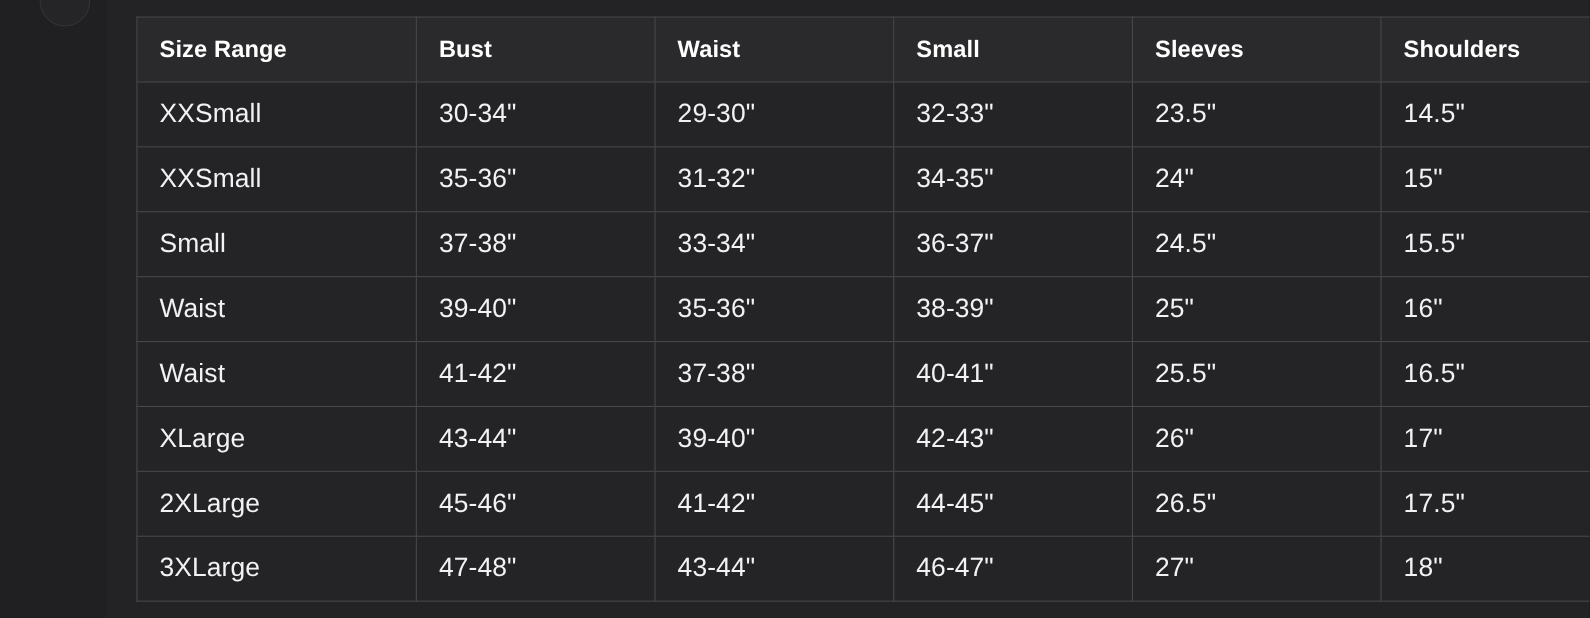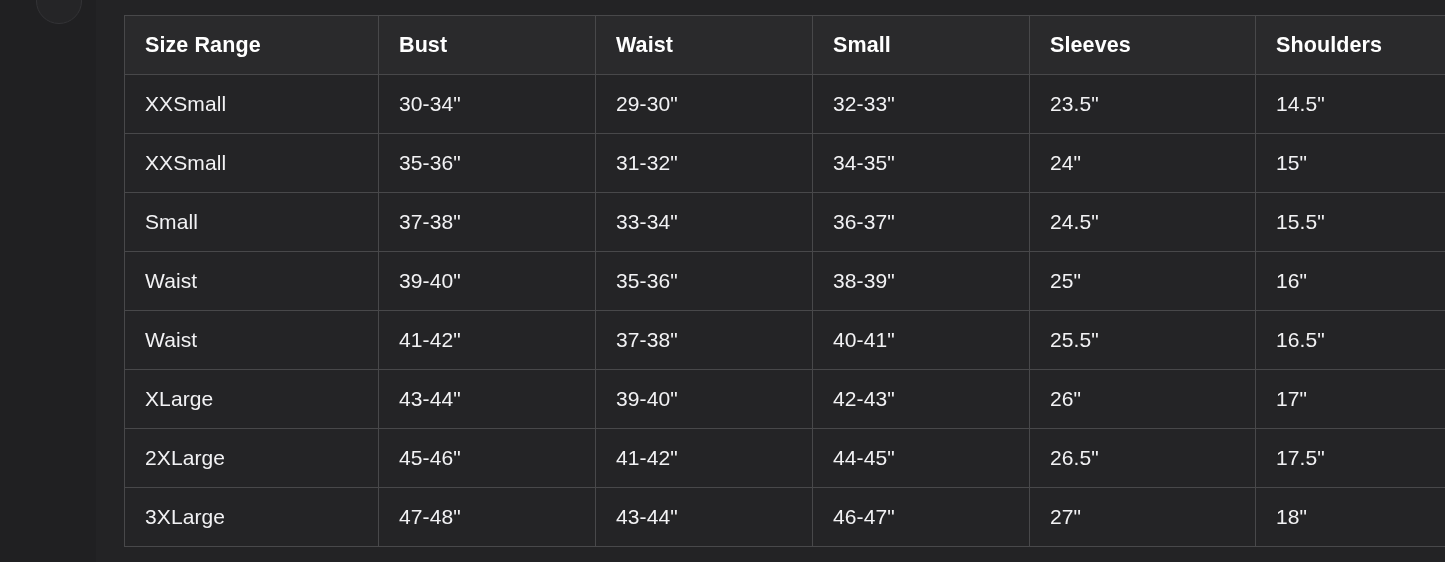--- a/index.html
+++ b/index.html
@@ -51,21 +51,21 @@
     background: #242426;
     border: 1px solid #48484a;
   }
   table.size-chart th,
   table.size-chart td {
     border: 1px solid #48484a;
     text-align: left;
     vertical-align: middle;
     padding: 0 0 0 20px;
     height: 58px;
-    font-size: 21px;
+    font-size: 24px;
     font-weight: 400;
     color: #f2f2f4;
     letter-spacing: 0.1px;
     white-space: nowrap;
     overflow: hidden;
   }
   table.size-chart thead th {
     height: 58px;
     font-weight: 700;
     font-size: 21.5px;

